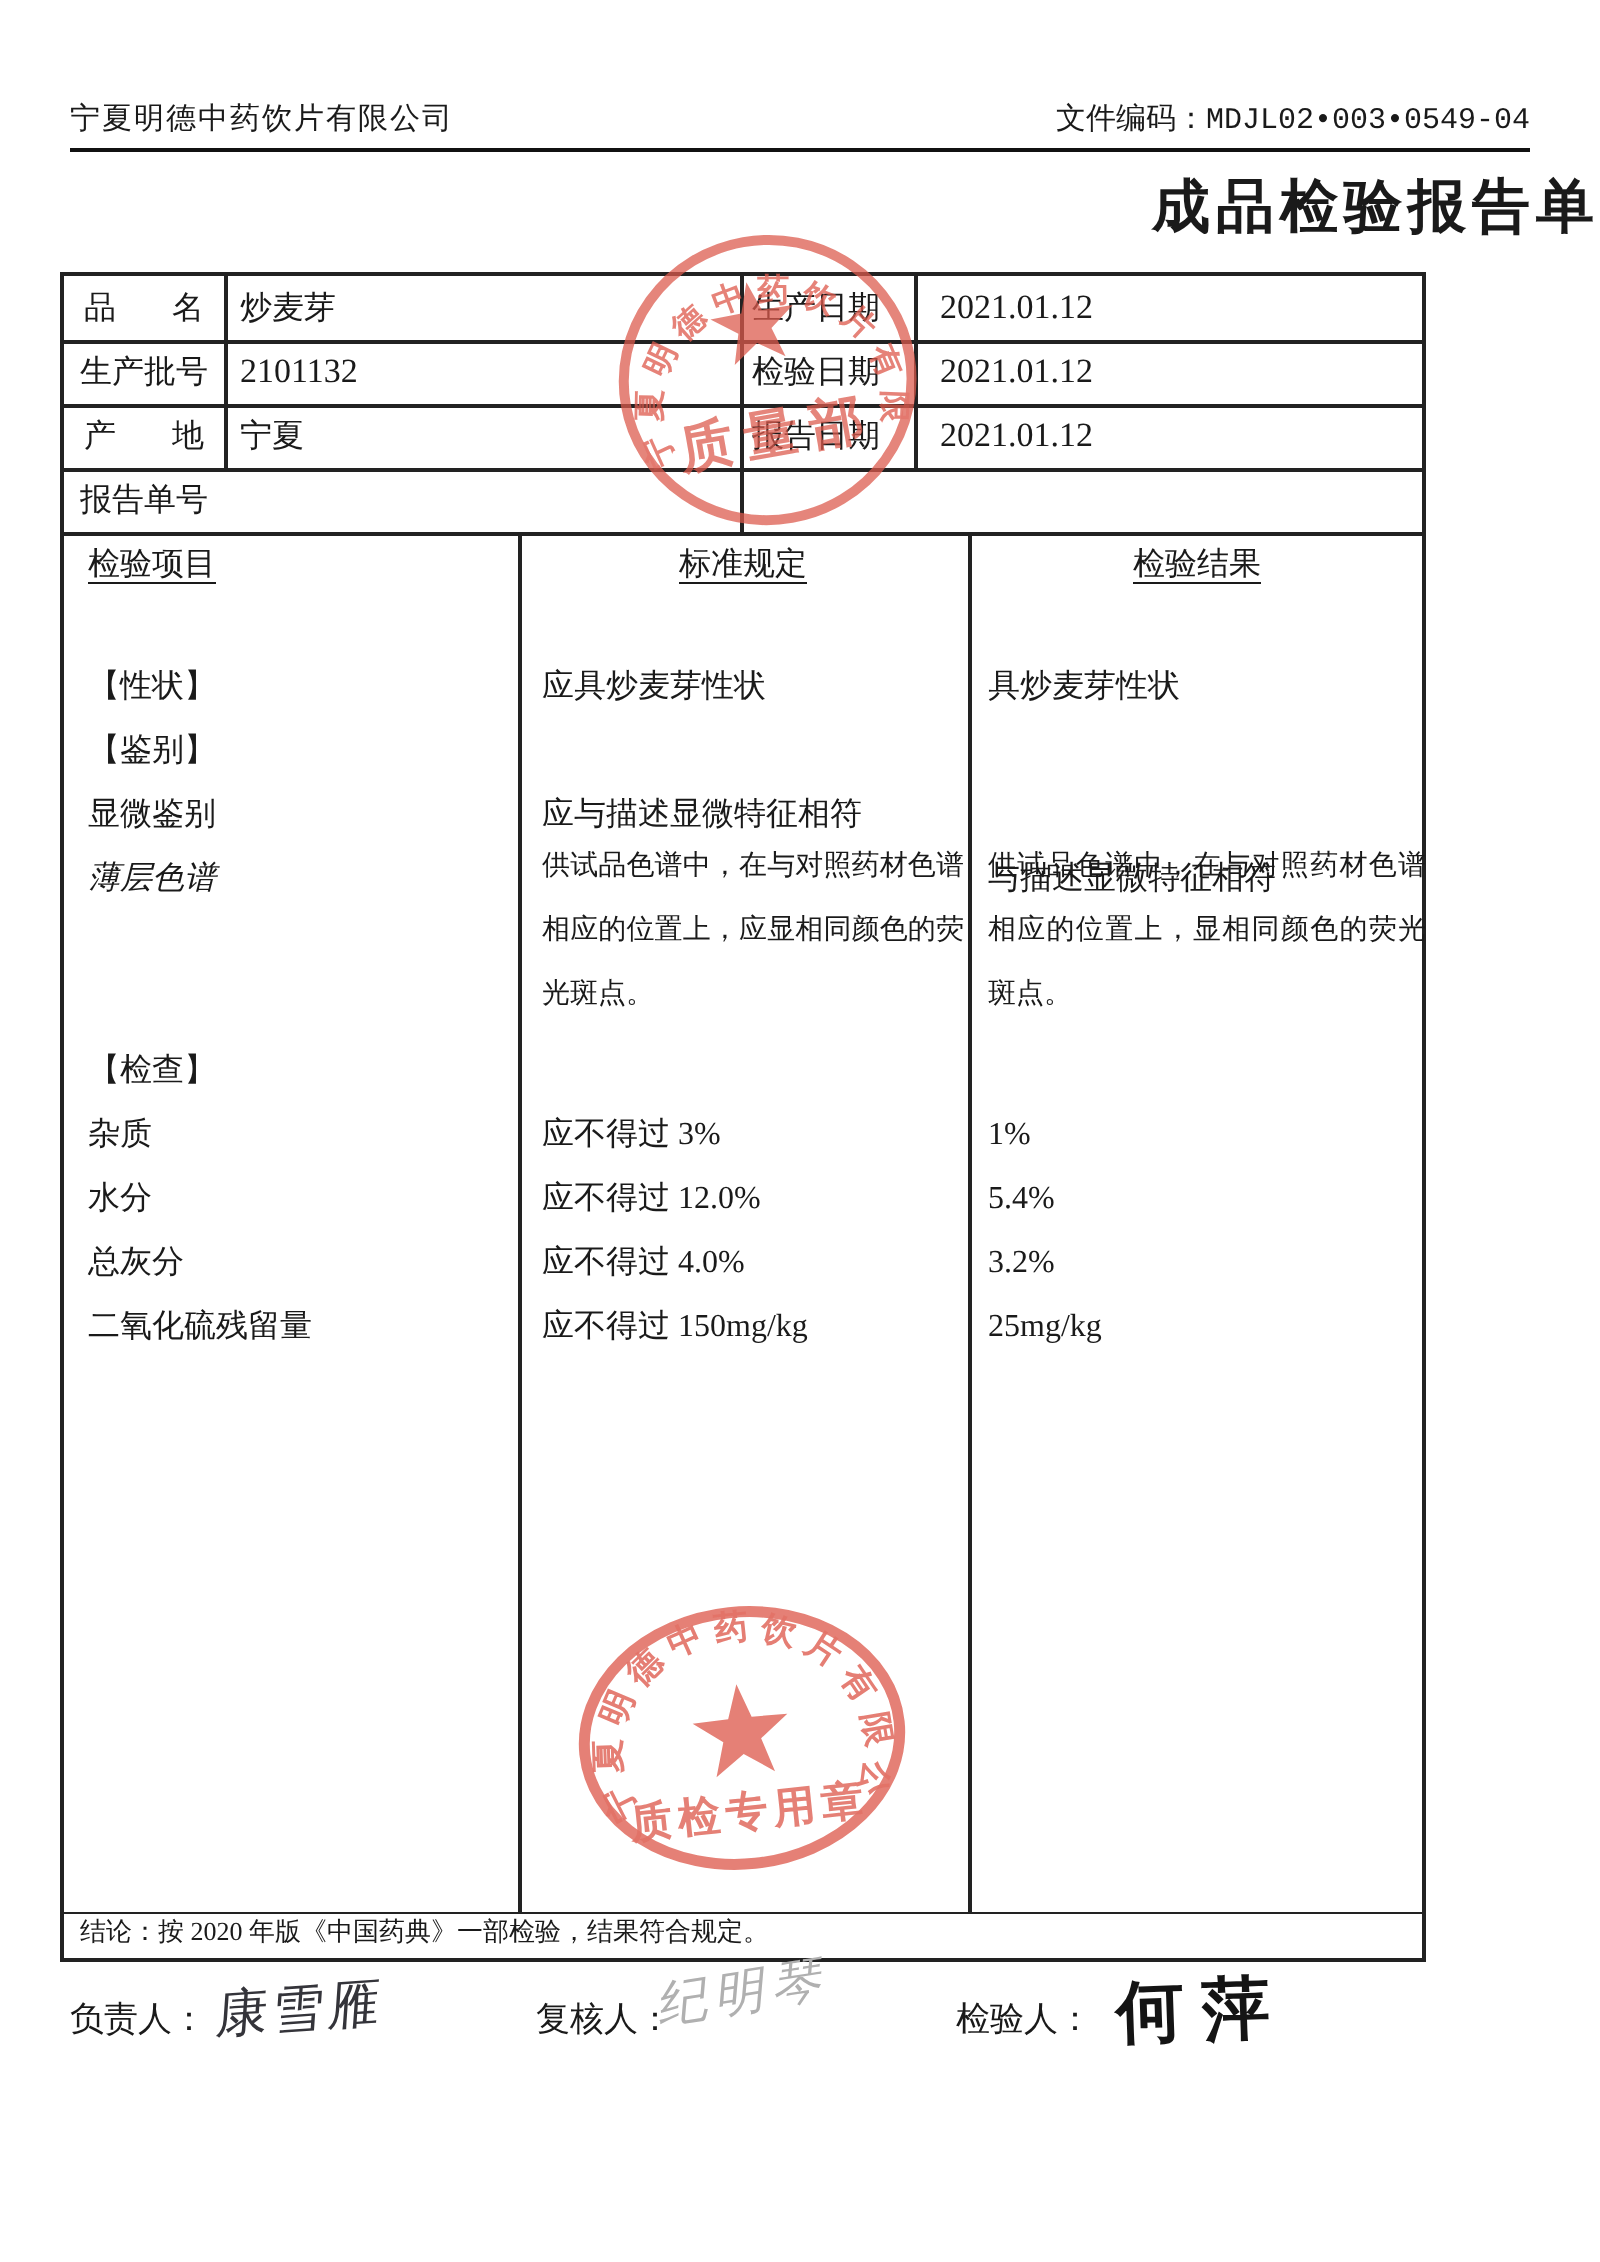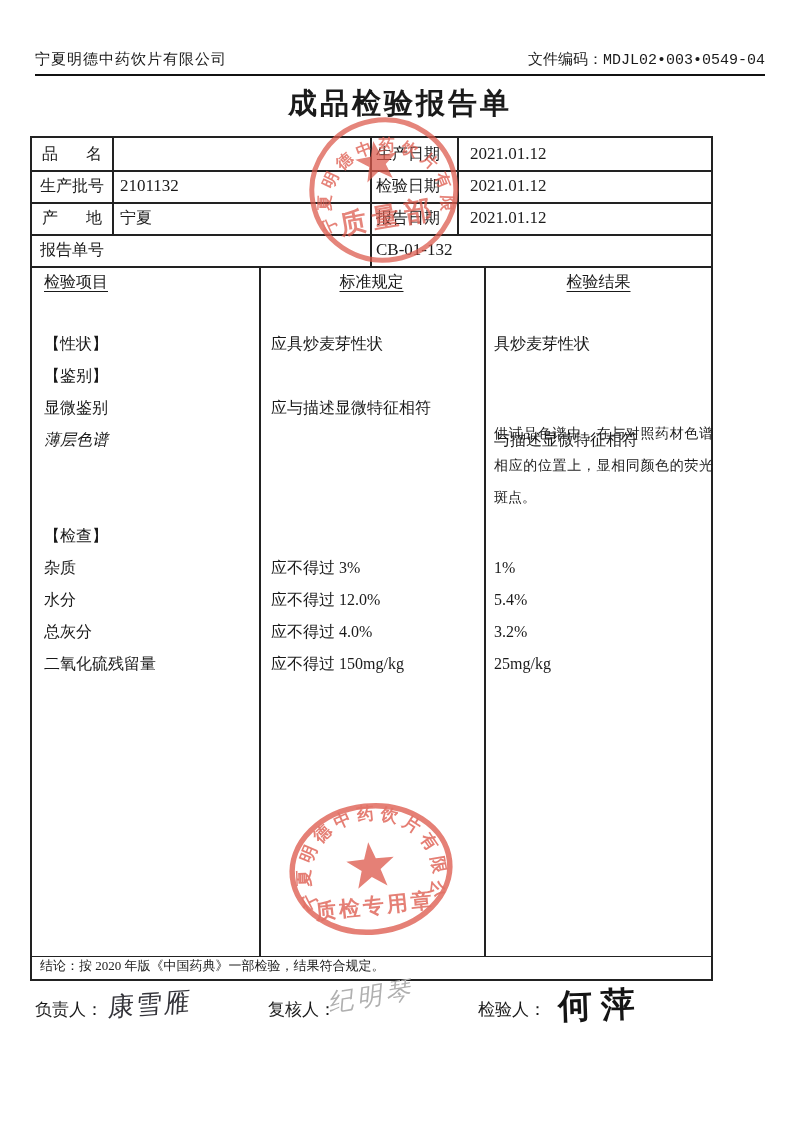--- a/index.html
+++ b/index.html
@@ -3,21 +3,21 @@
 <meta charset="utf-8">
 <style>
   html,body{margin:0;padding:0;background:#fff;}
   .page{position:relative;width:800px;height:1131px;background:#fff;overflow:hidden;
         font-family:"Liberation Serif","DejaVu Serif",serif;color:#1a1a1a;}
   .abs{position:absolute;}
   
   .hdr-company{left:35px;top:50px;font-size:15px;letter-spacing:1px;}
   .hdr-code{right:35px;top:50px;font-size:15px;font-family:"Liberation Mono","DejaVu Sans Mono",monospace;}
   .hdr-rule{left:35px;top:74px;width:730px;height:2px;background:#111;}
-  .title{left:0;top:84px;width:800px;text-align:center;font-size:29px;font-weight:bold;letter-spacing:3px;margin:0;}
+  .title{left:0;top:84px;width:800px;text-align:right;font-size:29px;font-weight:bold;letter-spacing:3px;margin:0;}
   
   .tbl{left:30px;top:136px;width:683px;height:845px;border:2px solid #222;box-sizing:border-box;}
   .hline{position:absolute;left:0;width:100%;height:1.5px;background:#222;}
   .vline{position:absolute;width:1.5px;background:#222;}
   .cell{position:absolute;font-size:16px;display:flex;align-items:center;box-sizing:border-box;}
   .lblsplit{justify-content:space-between;padding:0 10px 0 10px;}
   .serifnum{font-size:17px;}
   
   .colhdr{position:absolute;top:134px;font-size:16px;text-decoration:underline;text-underline-offset:4px;}
   .entry{position:absolute;font-size:16px;line-height:20px;white-space:nowrap;}
@@ -57,55 +57,56 @@
     <div class="vline" style="left:338px;top:0;height:128px;"></div>
     <div class="vline" style="left:425px;top:0;height:96px;"></div>
 
     <div class="vline" style="left:227px;top:128px;height:690px;"></div>
     <div class="vline" style="left:452px;top:128px;height:690px;"></div>
 
     <div class="cell lblsplit" style="left:0;top:0;width:80px;height:32px;">
       <span>品</span>
         <span>名</span>
     </div>
+    <div class="cell" style="left:88px;top:0;width:248px;height:32px;">炒麦芽</div>
     <div class="cell" style="left:344px;top:0;width:80px;height:32px;">生产日期</div>
     <div class="cell serifnum" style="left:438px;top:0;width:240px;height:32px;">2021.01.12</div>
 
     <div class="cell" style="left:8px;top:32px;width:72px;height:32px;">生产批号</div>
     <div class="cell serifnum" style="left:88px;top:32px;width:248px;height:32px;">2101132</div>
     <div class="cell" style="left:344px;top:32px;width:80px;height:32px;">检验日期</div>
     <div class="cell serifnum" style="left:438px;top:32px;width:240px;height:32px;">2021.01.12</div>
 
     <div class="cell lblsplit" style="left:0;top:64px;width:80px;height:32px;">
       <span>产</span>
         <span>地</span>
     </div>
     <div class="cell" style="left:88px;top:64px;width:248px;height:32px;">宁夏</div>
     <div class="cell" style="left:344px;top:64px;width:80px;height:32px;">报告日期</div>
     <div class="cell serifnum" style="left:438px;top:64px;width:240px;height:32px;">2021.01.12</div>
 
     <div class="cell" style="left:8px;top:96px;width:320px;height:32px;">报告单号</div>
-    <div class="cell serifnum" style="left:344px;top:96px;width:330px;height:32px;">CB-01-132</div>
 
     <div class="colhdr" style="left:12px;">检验项目</div>
     <div class="colhdr" style="left:227px;width:225px;text-align:center;">标准规定</div>
     <div class="colhdr" style="left:452px;width:229px;text-align:center;">检验结果</div>
 
     <div class="entry" style="left:12px;top:196px;">【性状】</div>
     <div class="entry" style="left:12px;top:228px;">【鉴别】</div>
     <div class="entry" style="left:12px;top:260px;">显微鉴别</div>
     <div class="entry" style="left:12px;top:292px;font-style:italic;">薄层色谱</div>
     <div class="entry" style="left:12px;top:388px;">【检查】</div>
     <div class="entry" style="left:12px;top:420px;">杂质</div>
     <div class="entry" style="left:12px;top:452px;">水分</div>
     <div class="entry" style="left:12px;top:484px;">总灰分</div>
     <div class="entry" style="left:12px;top:516px;text-align:center;">二氧化硫残留量</div>
 
     <div class="entry" style="left:239px;top:196px;">应具炒麦芽性状</div>
     <div class="entry" style="left:239px;top:260px;">应与描述显微特征相符</div>
+    <div class="para" style="left:239px;top:280px;width:211px;">供试品色谱中，在与对照药材色谱相应的位置上，应显相同颜色的荧光斑点。</div>
     <div class="entry" style="left:239px;top:420px;">应不得过 3%</div>
     <div class="entry" style="left:239px;top:452px;">应不得过 12.0%</div>
     <div class="entry" style="left:239px;top:484px;">应不得过 4.0%</div>
     <div class="entry" style="left:239px;top:516px;">应不得过 150mg/kg</div>
 
     <div class="entry" style="left:462px;top:196px;">具炒麦芽性状</div>
     <div class="entry" style="left:462px;top:260px;margin-top:32px;">与描述显微特征相符</div>
     <div class="para" style="left:462px;top:280px;width:219px;">供试品色谱中，在与对照药材色谱相应的位置上，显相同颜色的荧光斑点。</div>
     <div class="entry" style="left:462px;top:420px;">1%</div>
     <div class="entry" style="left:462px;top:452px;">5.4%</div>

